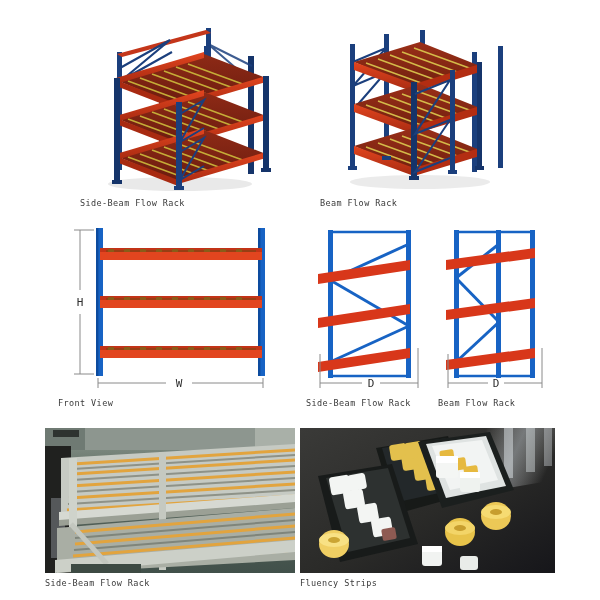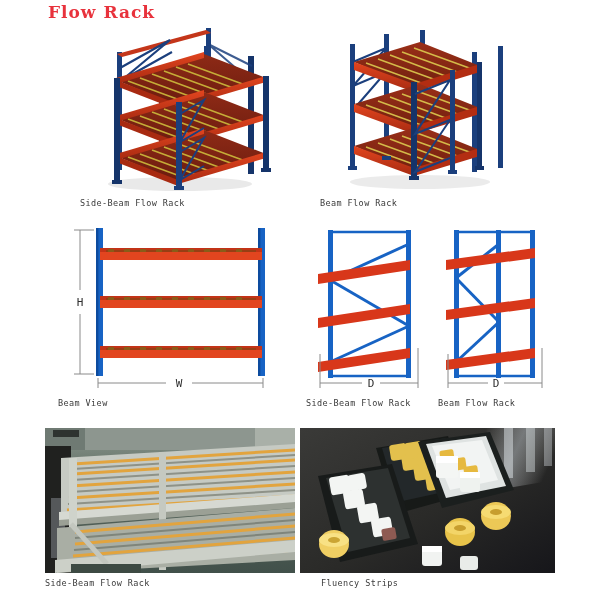--- a/index.html
+++ b/index.html
@@ -30,33 +30,32 @@
 
   
   #r1c1{left:80px;top:22px;width:200px;height:196px;}
   #r1c2{left:320px;top:22px;width:200px;height:196px;}
   
   #r2c1{left:58px;top:222px;width:244px;height:196px;}
   #r2c2{left:306px;top:222px;width:130px;height:196px;}
   #r2c3{left:438px;top:222px;width:118px;height:196px;}
   
   #r3c1{left:45px;top:428px;width:250px;height:172px;}
-  #r3c2{left:300px;top:428px;width:255px;height:172px;padding-left:21px;}
+  #r3c2{left:300px;top:428px;width:255px;height:172px;}
 
   .photo{
     position:absolute;left:0;top:0;
     border:0;display:block;
   }
 </style>
 </head>
 <body>
 
 <div class="page">
 
-  <div class="title">Flow Rack</div>
 
   <div class="cell" id="r1c1">
     <svg class="art" width="200" height="172" viewBox="0 0 200 172">
       <defs>
         <linearGradient id="deckA" x1="0" y1="0" x2="0" y2="1">
           <stop offset="0" stop-color="#8e2a16"></stop>
             <stop offset="1" stop-color="#6b1c0f"></stop>
         </linearGradient>
         <linearGradient id="beamA" x1="0" y1="0" x2="0" y2="1">
           <stop offset="0" stop-color="#e2451f"></stop>
@@ -292,21 +291,21 @@
       </g>
 
       <g stroke="#8a8a8a" stroke-width="1" fill="none">
         <line x1="40" y1="156" x2="40" y2="166"></line>
         <line x1="205" y1="156" x2="205" y2="166"></line>
         <line x1="40" y1="161" x2="108" y2="161"></line>
         <line x1="134" y1="161" x2="205" y2="161"></line>
       </g>
       <text x="121" y="165" text-anchor="middle" font-family="DejaVu Sans Mono, monospace" font-size="11" fill="#2e2e2e">W</text>
     </svg>
-    <div class="cap" style="top:176px">Beam View</div>
+    <div class="cap" style="top:176px">Front View</div>
   </div>
 
   <div class="cell" id="r2c2">
     <svg class="art" width="130" height="172" viewBox="0 0 130 172">
 
       <rect x="22" y="8" width="5" height="148" fill="#1763c4"></rect>
       <rect x="100" y="8" width="5" height="148" fill="#1763c4"></rect>
       <line x1="22" y1="10" x2="103" y2="10" stroke="#1763c4" stroke-width="2.6"></line>
       <line x1="22" y1="154" x2="103" y2="154" stroke="#1763c4" stroke-width="2.6"></line>
 

